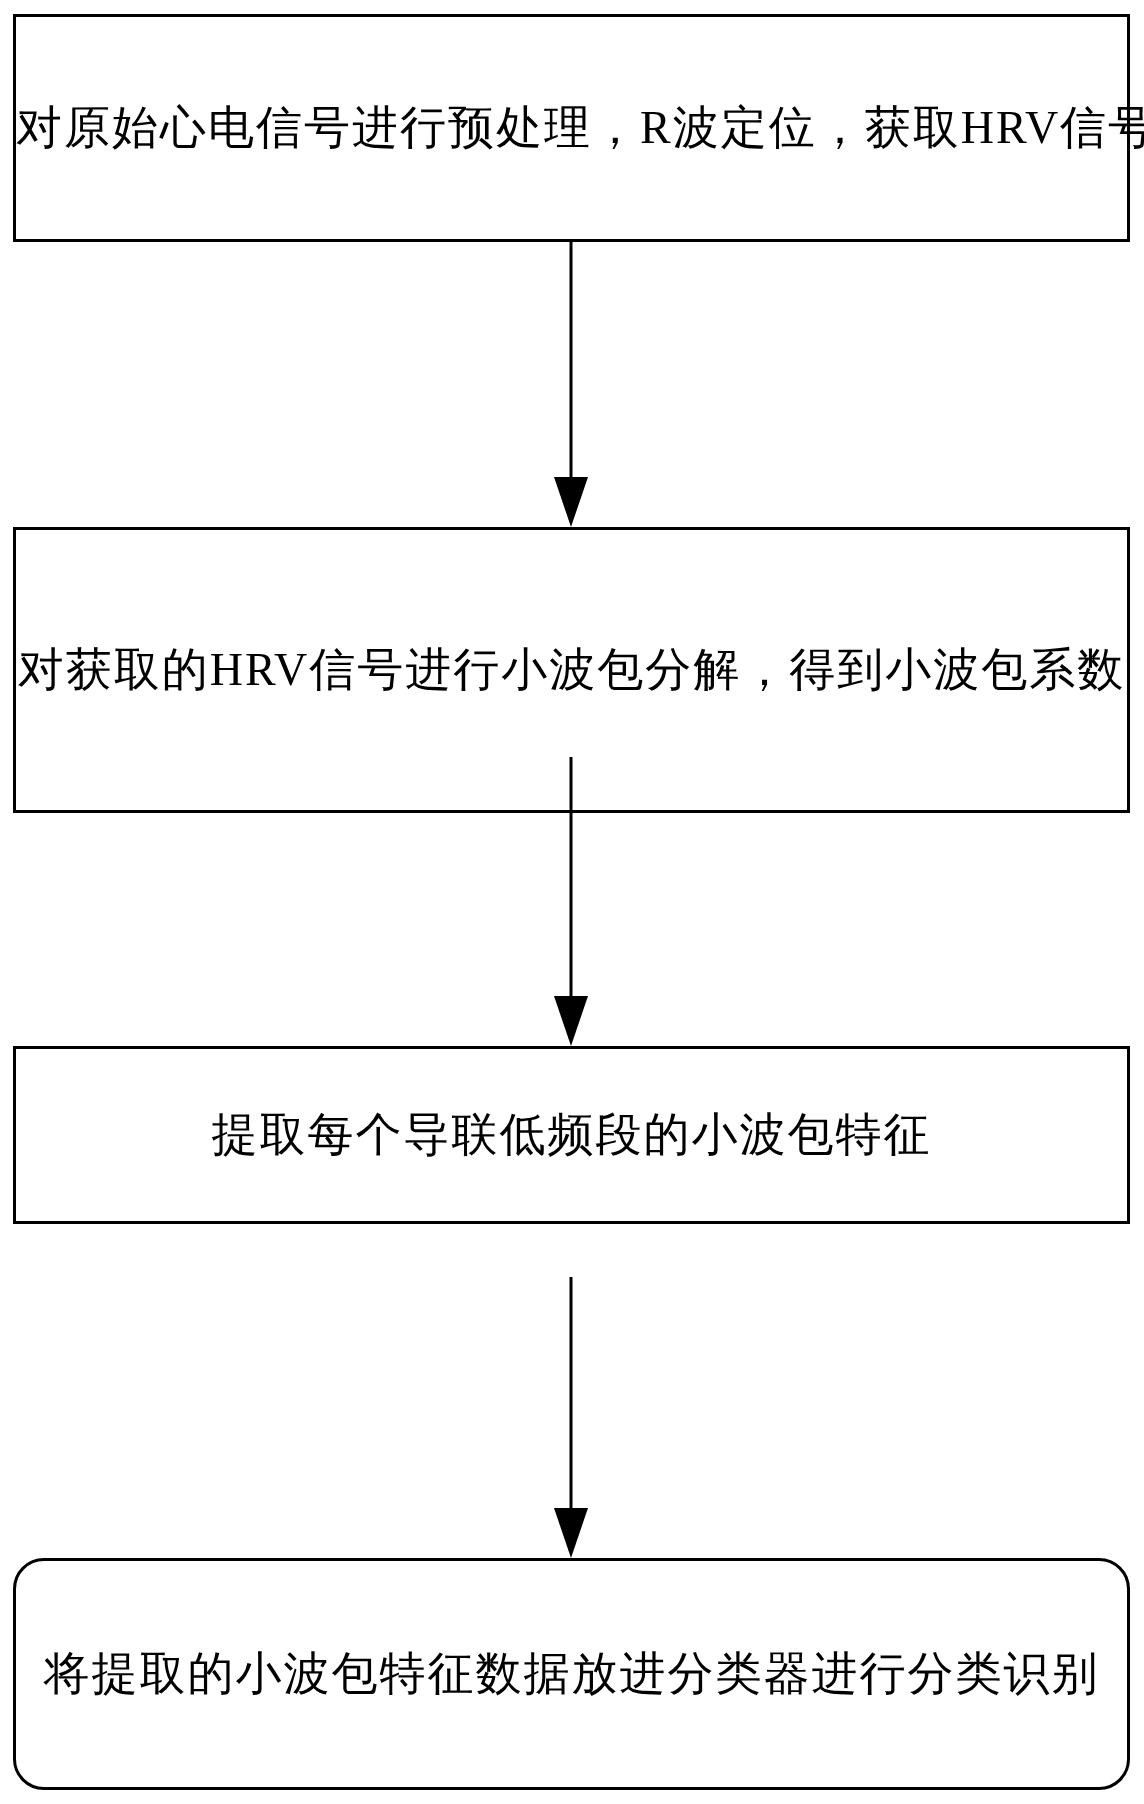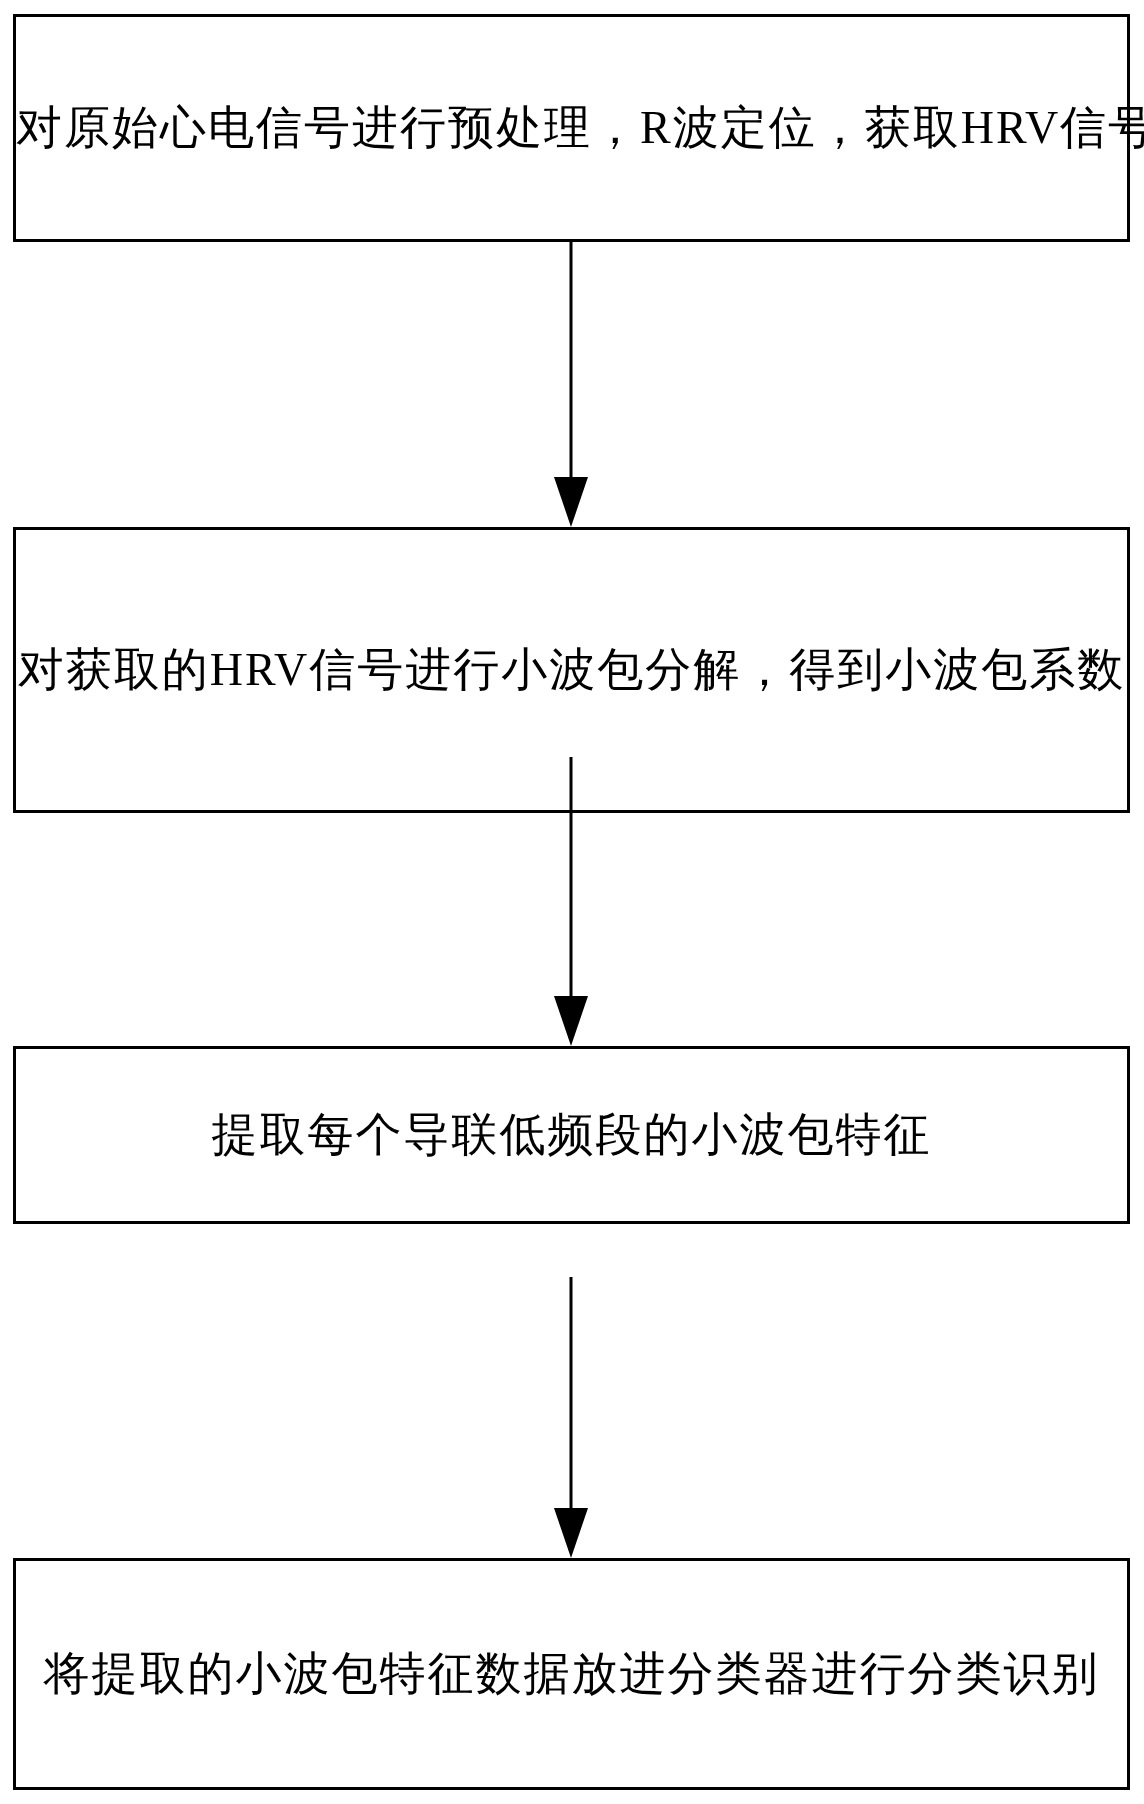--- a/index.html
+++ b/index.html
@@ -32,21 +32,21 @@
     text-align: center;
     font-size: 46px;
     letter-spacing: 2px;
     color: #000000;
     line-height: 1.2;
     white-space: nowrap;
   }
   .node-1 { top: 14px;   height: 228px; }
   .node-2 { top: 527px;  height: 286px; }
   .node-3 { top: 1046px; height: 178px; }
-  .node-4 { top: 1558px; height: 232px; }
+  .node-4 { top: 1558px; height: 232px; border-radius: 31px; }
 
   .flow-arrow {
     position: absolute;
     left: 553px;           
     width: 36px;
   }
   .arrow-1 { top: 242px;  height: 285px; }
   .arrow-2 { top: 757px;  height: 289px; }
   .arrow-3 { top: 1277px; height: 281px; }
 

